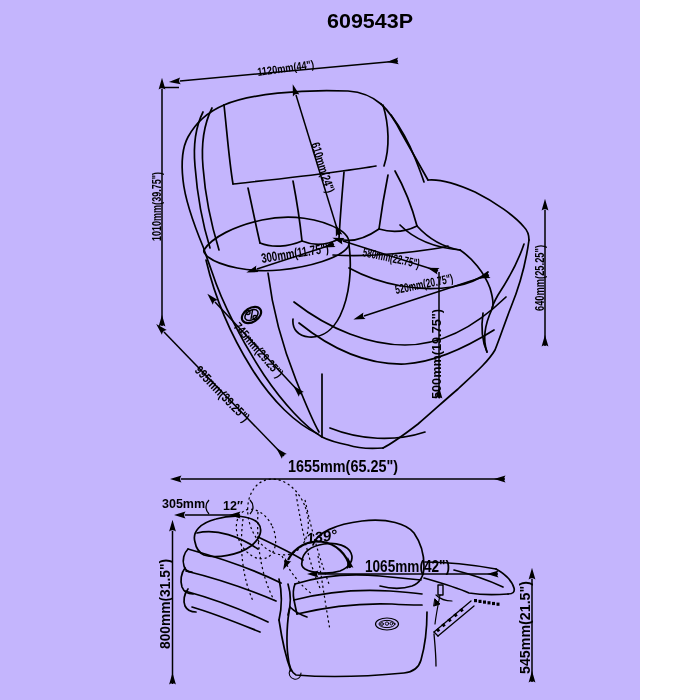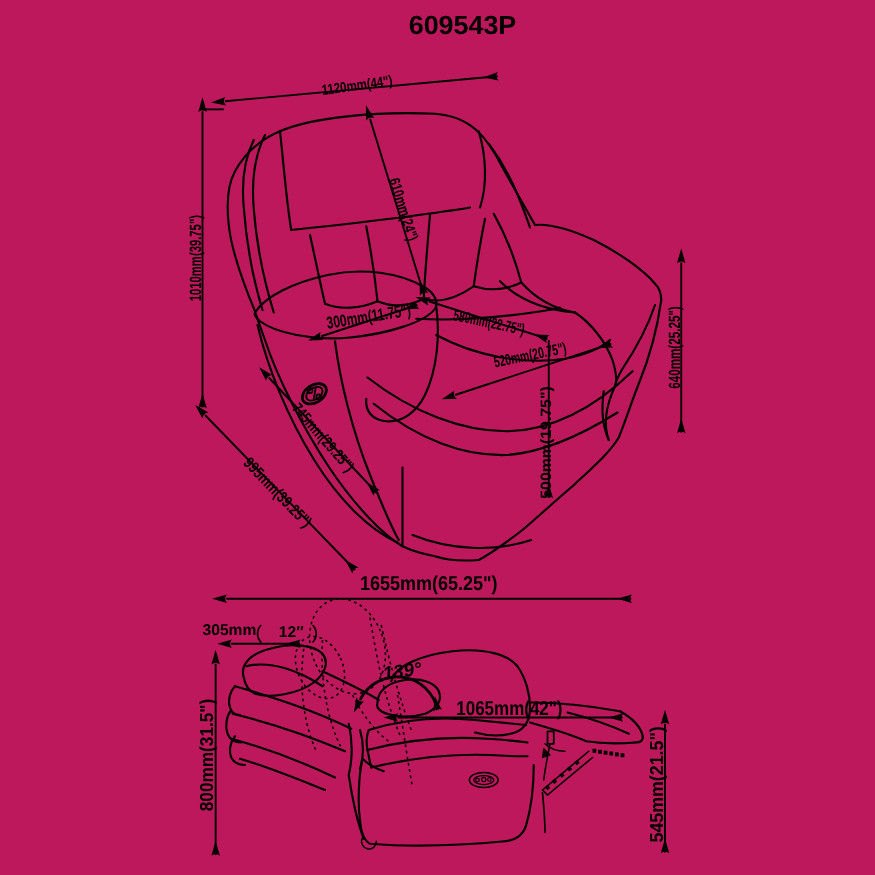--- a/index.html
+++ b/index.html
@@ -1,16 +1,16 @@
 <!DOCTYPE html>
 <html><head>
 <meta charset="utf-8">
 <style>
   html,body{margin:0;padding:0;background:#ffffff;}
-  #page{width:700px;height:700px;position:relative;background:#be185d;overflow:hidden;}
+  #page{width:640px;height:700px;position:relative;background:#c4b5fd;overflow:hidden;}
   svg{position:absolute;top:0;left:0;}
   text{font-family:"Liberation Sans",sans-serif;fill:#000;}
 </style>
 </head>
 <body>
 <div id="page">
 <svg width="700" height="700" viewBox="0 0 700 700">
 <defs>
   <marker id="ar" markerWidth="16" markerHeight="9" refX="11.5" refY="3.6" orient="auto" markerUnits="userSpaceOnUse">
     <path d="M0.3,3.6 L12,0.2 Q9.3,3.6 12,7 Z" fill="#000"></path>

